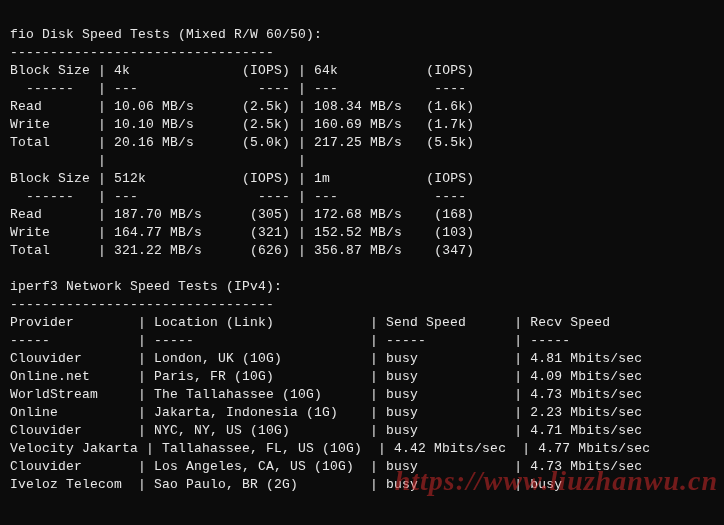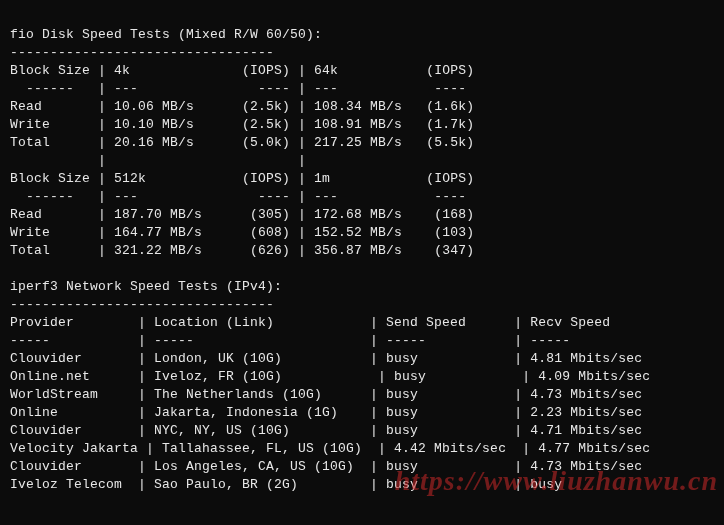--- a/index.html
+++ b/index.html
@@ -35,36 +35,36 @@
 </style>
 </head>
 <body>
 
 <div class="term">
 <span>fio Disk Speed Tests (Mixed R/W 60/50):</span>
 <span>---------------------------------</span>
 <span><span>Block Size</span> | <span>4k             </span> <span>(IOPS)</span> | <span>64k          </span> <span>(IOPS)</span></span>
 <span><span>  ------  </span> | <span>---            </span> <span>  ----</span> | <span>---          </span> <span> ---- </span></span>
 <span><span>Read      </span> | <span>10.06 MB/s     </span> <span>(2.5k)</span> | <span>108.34 MB/s  </span> <span>(1.6k)</span></span>
-<span><span>Write     </span> | <span>10.10 MB/s     </span> <span>(2.5k)</span> | <span>108.91 MB/s  </span> <span>(1.7k)</span></span>
+<span><span>Write     </span> | <span>10.10 MB/s     </span> <span>(2.5k)</span> | <span>160.69 MB/s  </span> <span>(1.7k)</span></span>
 <span><span>Total     </span> | <span>20.16 MB/s     </span> <span>(5.0k)</span> | <span>217.25 MB/s  </span> <span>(5.5k)</span></span>
 <span>           |                        |                     </span>
 <span><span>Block Size</span> | <span>512k           </span> <span>(IOPS)</span> | <span>1m           </span> <span>(IOPS)</span></span>
 <span><span>  ------  </span> | <span>---            </span> <span>  ----</span> | <span>---          </span> <span> ---- </span></span>
 <span><span>Read      </span> | <span>187.70 MB/s    </span> <span> (305)</span> | <span>172.68 MB/s  </span> <span> (168)</span></span>
-<span><span>Write     </span> | <span>164.77 MB/s    </span> <span> (608)</span> | <span>152.52 MB/s  </span> <span> (103)</span></span>
+<span><span>Write     </span> | <span>164.77 MB/s    </span> <span> (321)</span> | <span>152.52 MB/s  </span> <span> (103)</span></span>
 <span><span>Total     </span> | <span>321.22 MB/s    </span> <span> (626)</span> | <span>356.87 MB/s  </span> <span> (347)</span></span>
 
 <span>iperf3 Network Speed Tests (IPv4):</span>
 <span>---------------------------------</span>
 <span><span>Provider       </span> | <span>Location (Link)           </span> | <span>Send Speed     </span> | <span>Recv Speed</span></span>
 <span><span>-----          </span> | <span>-----                     </span> | <span>-----          </span> | <span>-----</span></span>
 <span><span>Clouvider      </span> | <span>London, UK (10G)          </span> | <span>busy           </span> | <span>4.81 Mbits/sec</span></span>
-<span><span>Online.net     </span> | <span>Iveloz, FR (10G)           </span> | <span>busy           </span> | <span>4.09 Mbits/sec</span></span>
-<span><span>WorldStream    </span> | <span>The Netherlands (10G)     </span> | <span>busy           </span> | <span>4.73 Mbits/sec</span></span>
+<span><span>Online.net     </span> | <span>Paris, FR (10G)           </span> | <span>busy           </span> | <span>4.09 Mbits/sec</span></span>
+<span><span>WorldStream    </span> | <span>The Tallahassee (10G)     </span> | <span>busy           </span> | <span>4.73 Mbits/sec</span></span>
 <span><span>Online         </span> | <span>Jakarta, Indonesia (1G)   </span> | <span>busy           </span> | <span>2.23 Mbits/sec</span></span>
 <span><span>Clouvider      </span> | <span>NYC, NY, US (10G)         </span> | <span>busy           </span> | <span>4.71 Mbits/sec</span></span>
 <span><span>Velocity Jakarta</span> | <span>Tallahassee, FL, US (10G) </span> | <span>4.42 Mbits/sec </span> | <span>4.77 Mbits/sec</span></span>
 <span><span>Clouvider      </span> | <span>Los Angeles, CA, US (10G) </span> | <span>busy           </span> | <span>4.73 Mbits/sec</span></span>
 <span><span>Iveloz Telecom </span> | <span>Sao Paulo, BR (2G)        </span> | <span>busy           </span> | <span>busy</span></span>
 </div>
 
 <div class="watermark">https://www.liuzhanwu.cn</div>
 
 </body></html>

